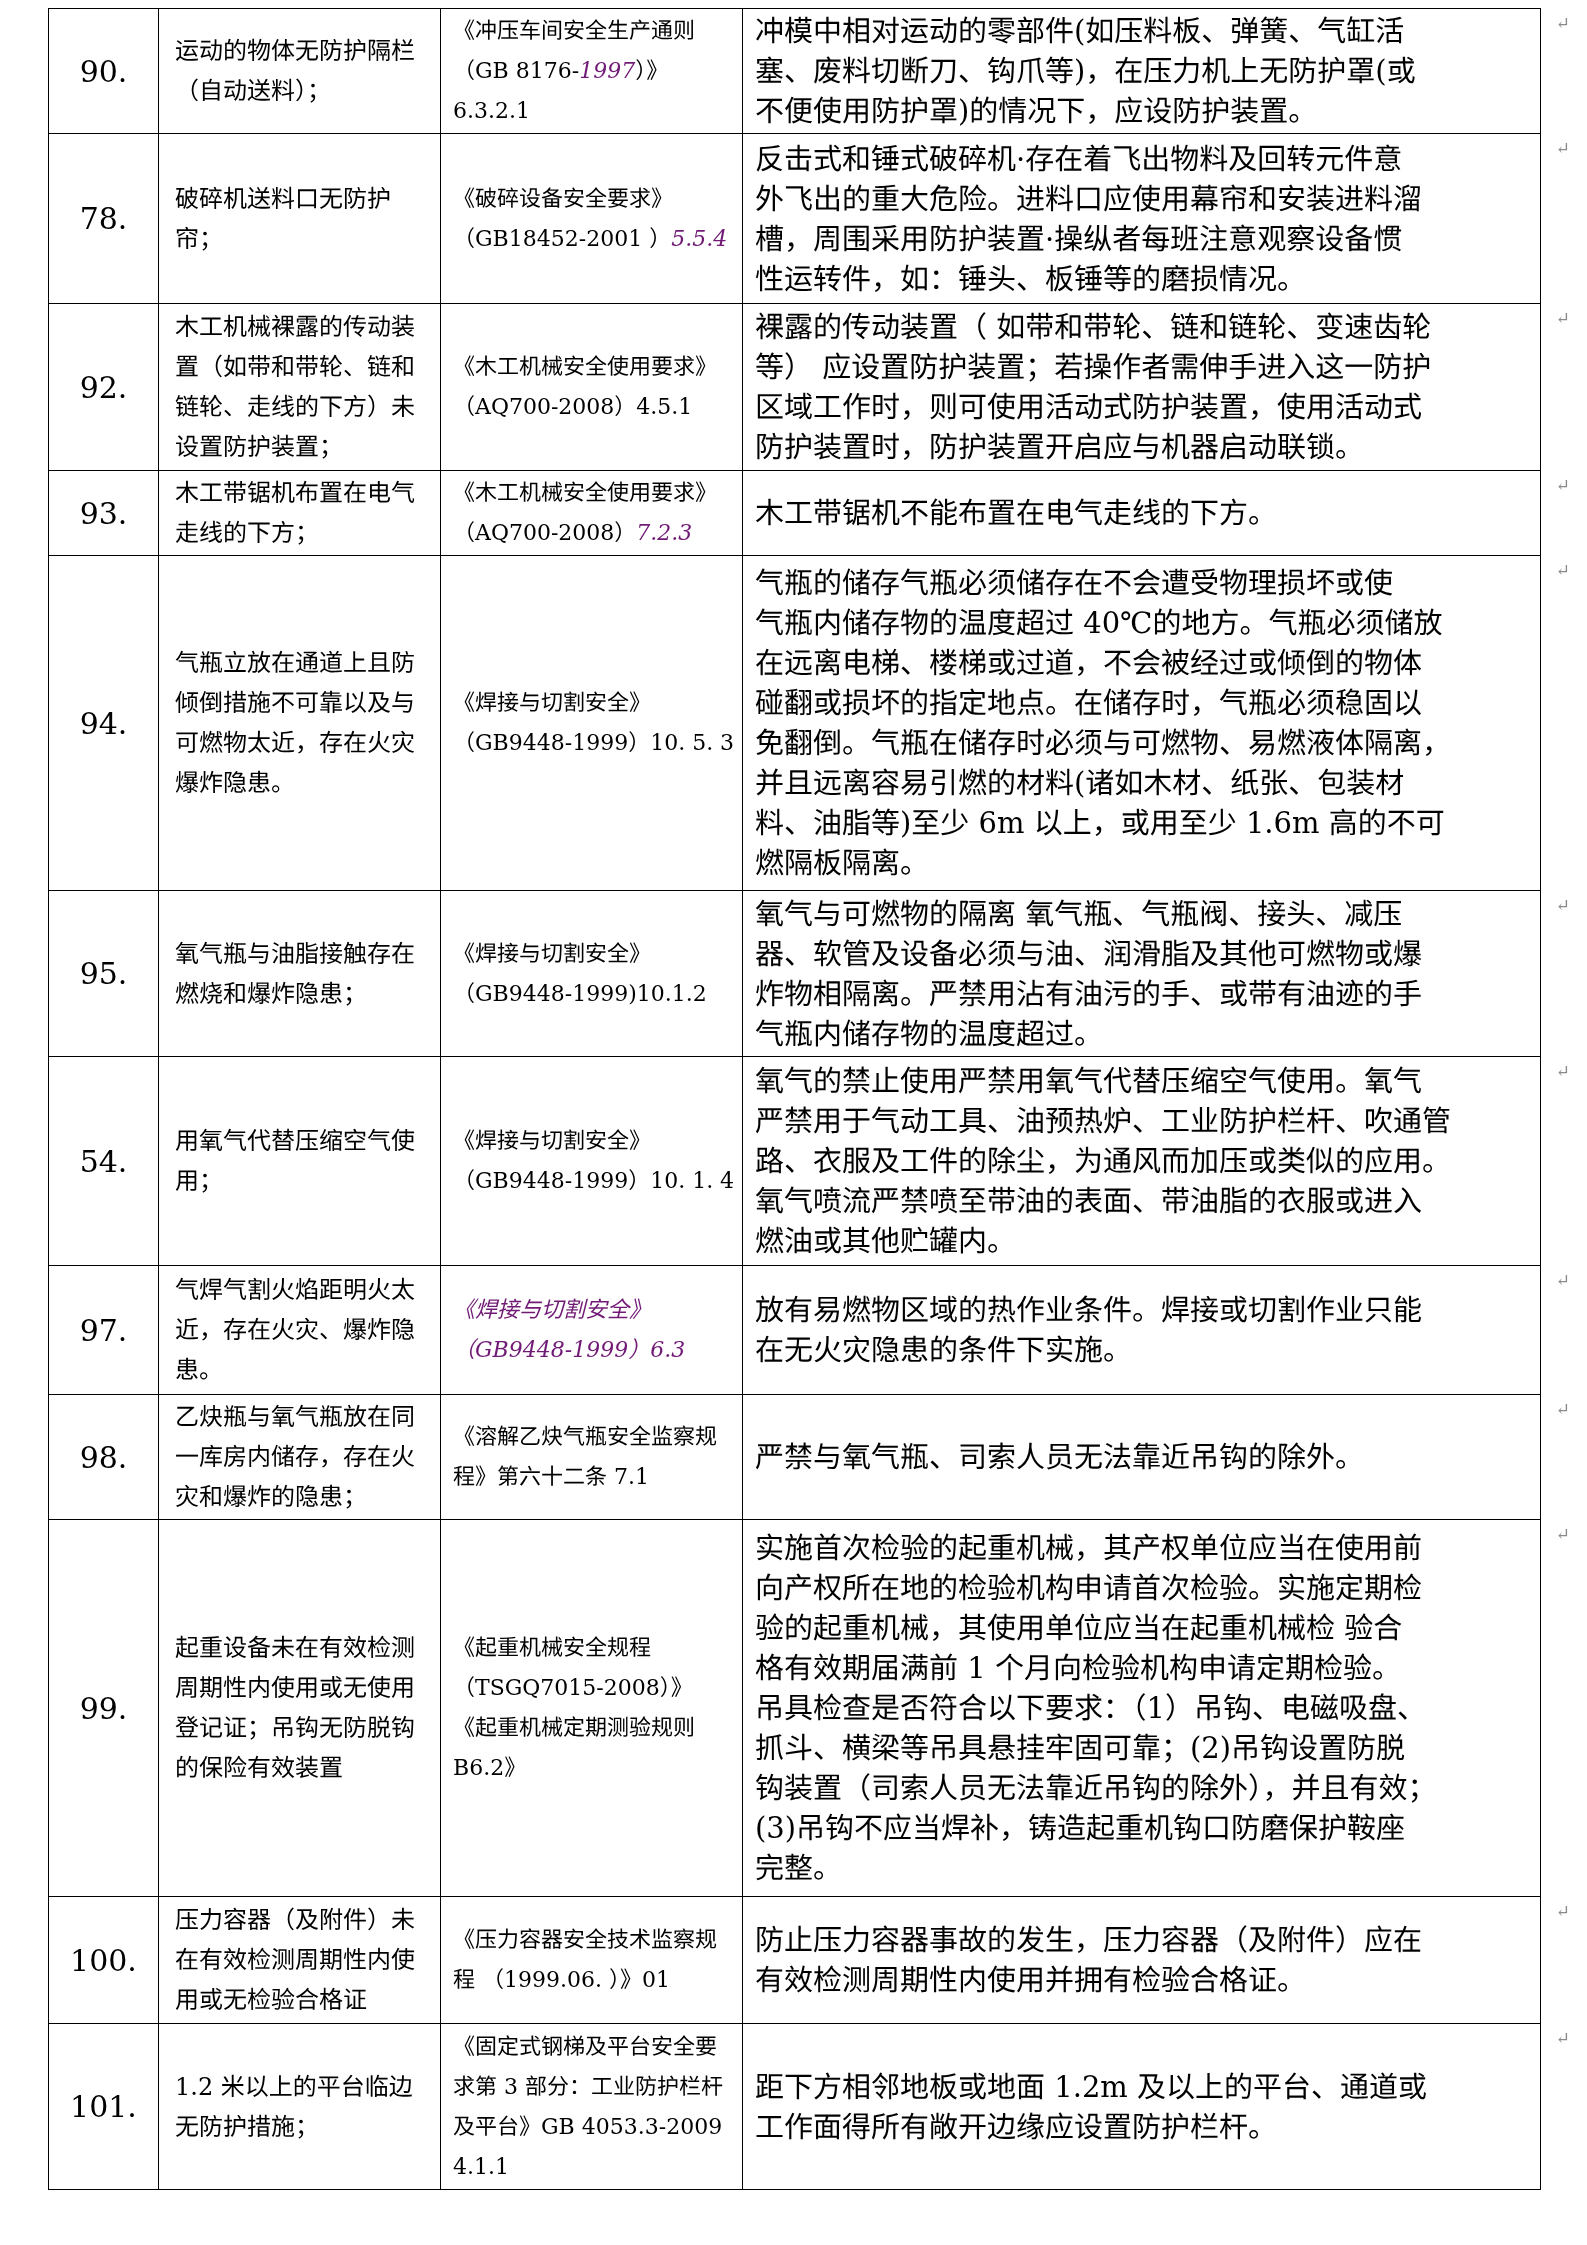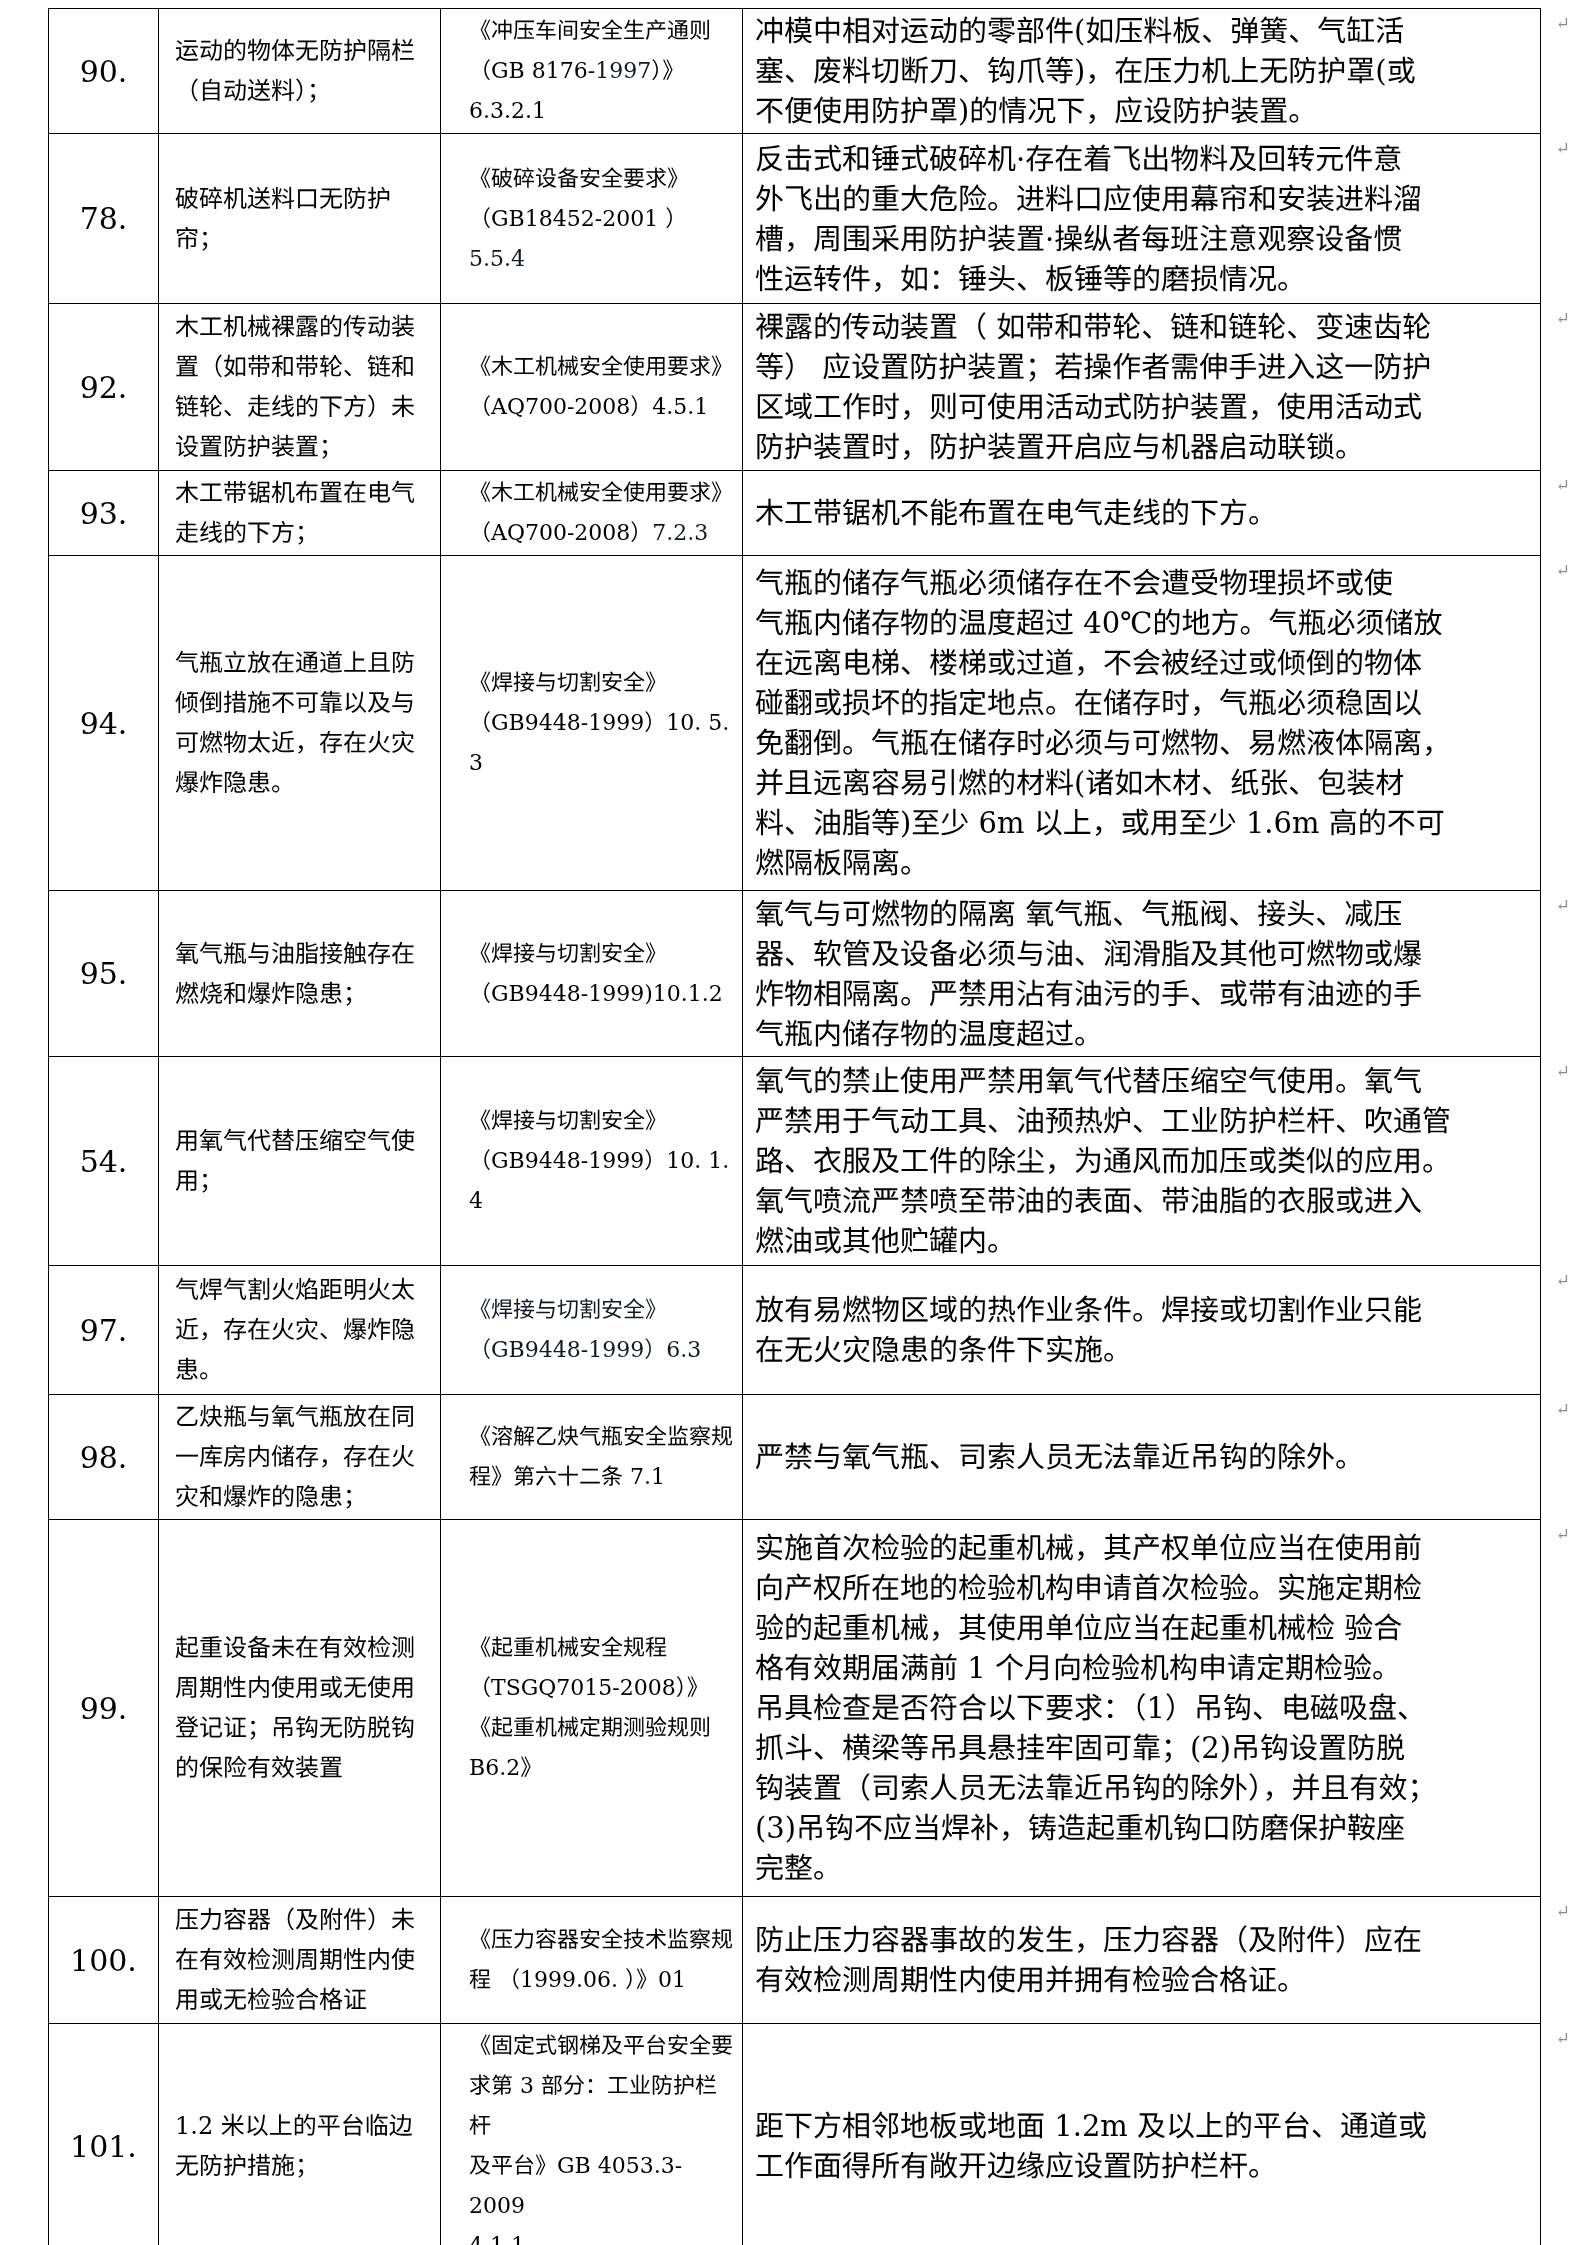--- a/index.html
+++ b/index.html
@@ -34,32 +34,32 @@
   td.col-issue{
     font-size:24px;
     line-height:40px;
     padding:2px 10px 2px 16px;
     white-space:pre-line;
     text-align:left;
   }
   td.col-std{
     font-size:22px;
     line-height:40px;
-    padding:2px 6px 2px 28px;
+    padding:2px 6px 2px 12px;
     white-space:pre-line;
     text-align:left;
   }
   td.col-detail{
     font-size:29px;
     line-height:40px;
     padding:2px 10px 2px 12px;
     white-space:pre-line;
     text-align:left;
   }
-  .red{color:#0f172a;}
+  .red{color:#701a75;font-style:italic;}
   .endmark{
     position:absolute;
     right:-30px;
     top:6px;
     font-size:17px;
     line-height:17px;
     color:#8a8a8a;
     white-space:nowrap;
   }
 </style>

